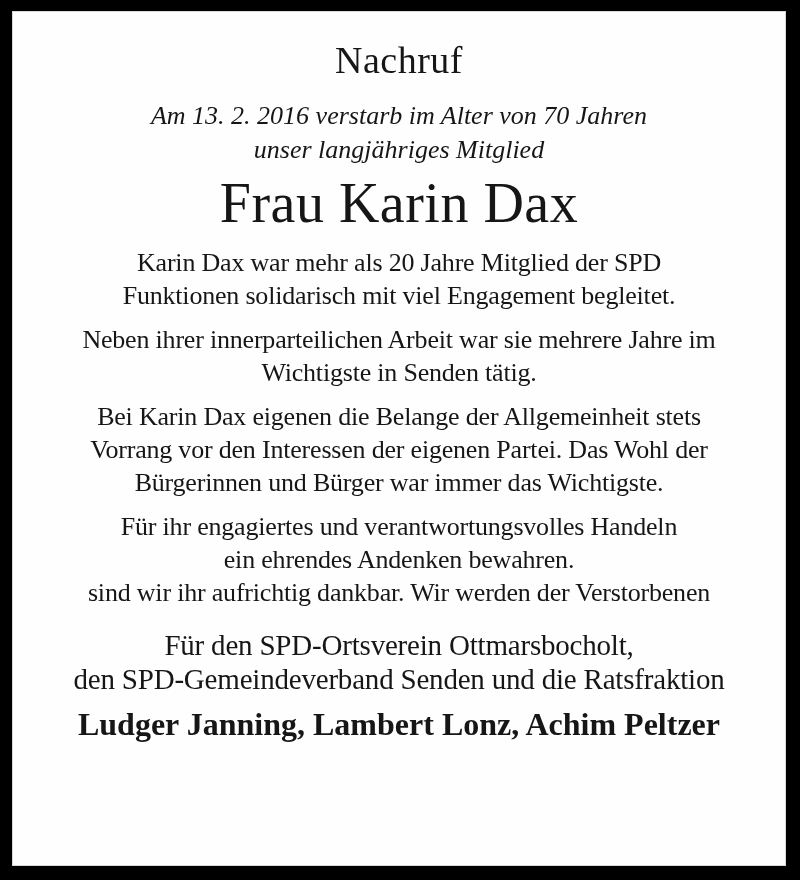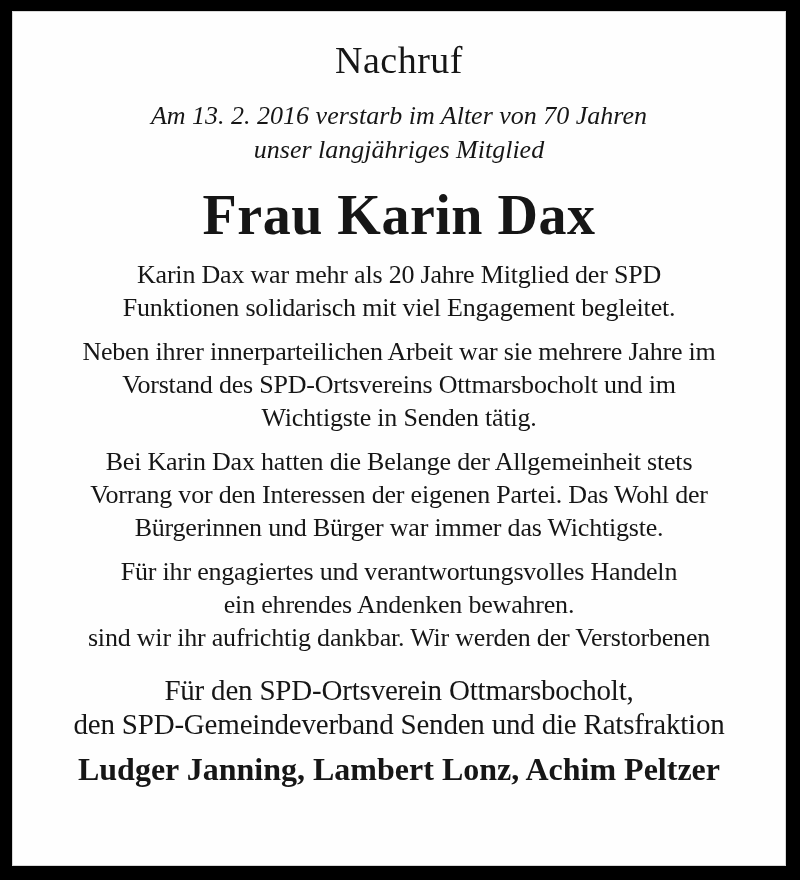--- a/index.html
+++ b/index.html
@@ -32,24 +32,24 @@
     line-height: 46px;
     letter-spacing: 0.5px;
   }
   .intro {
     margin-top: 16px;
     font-size: 26px;
     line-height: 34px;
     font-style: italic;
   }
   .deceased {
-    margin-top: 16px;
+    margin-top: 4px;
     font-size: 56px;
     line-height: 64px;
-    font-weight: bold;
+    font-weight: normal;
     letter-spacing: 0.5px;
   }
   .para {
     margin-top: 11px;
     font-size: 26px;
     line-height: 33px;
     letter-spacing: -0.2px;
   }
   .closing {
     margin-top: 19px;
@@ -81,26 +81,25 @@
 
   <div class="deceased line">Frau Karin Dax</div>
 
   <div class="para">
     <div class="line">Karin Dax war mehr als 20 Jahre Mitglied der SPD</div>
     <div class="line">Funktionen solidarisch mit viel Engagement begleitet.</div>
   </div>
 
   <div class="para">
     <div class="line">Neben ihrer innerparteilichen Arbeit war sie mehrere Jahre im</div>
-    <div class="line">Vorstand des SPD-Ortsvereins Ottmarsbocholt und im</div>
     <div class="line">Wichtigste in Senden tätig.</div>
   </div>
 
   <div class="para">
-    <div class="line">Bei Karin Dax hatten die Belange der Allgemeinheit stets</div>
+    <div class="line">Bei Karin Dax eigenen die Belange der Allgemeinheit stets</div>
     <div class="line">Vorrang vor den Interessen der eigenen Partei. Das Wohl der</div>
     <div class="line">Bürgerinnen und Bürger war immer das Wichtigste.</div>
   </div>
 
   <div class="para">
     <div class="line">Für ihr engagiertes und verantwortungsvolles Handeln</div>
     <div class="line">ein ehrendes Andenken bewahren.</div>
     <div class="line">sind wir ihr aufrichtig dankbar. Wir werden der Verstorbenen</div>
   </div>
 

